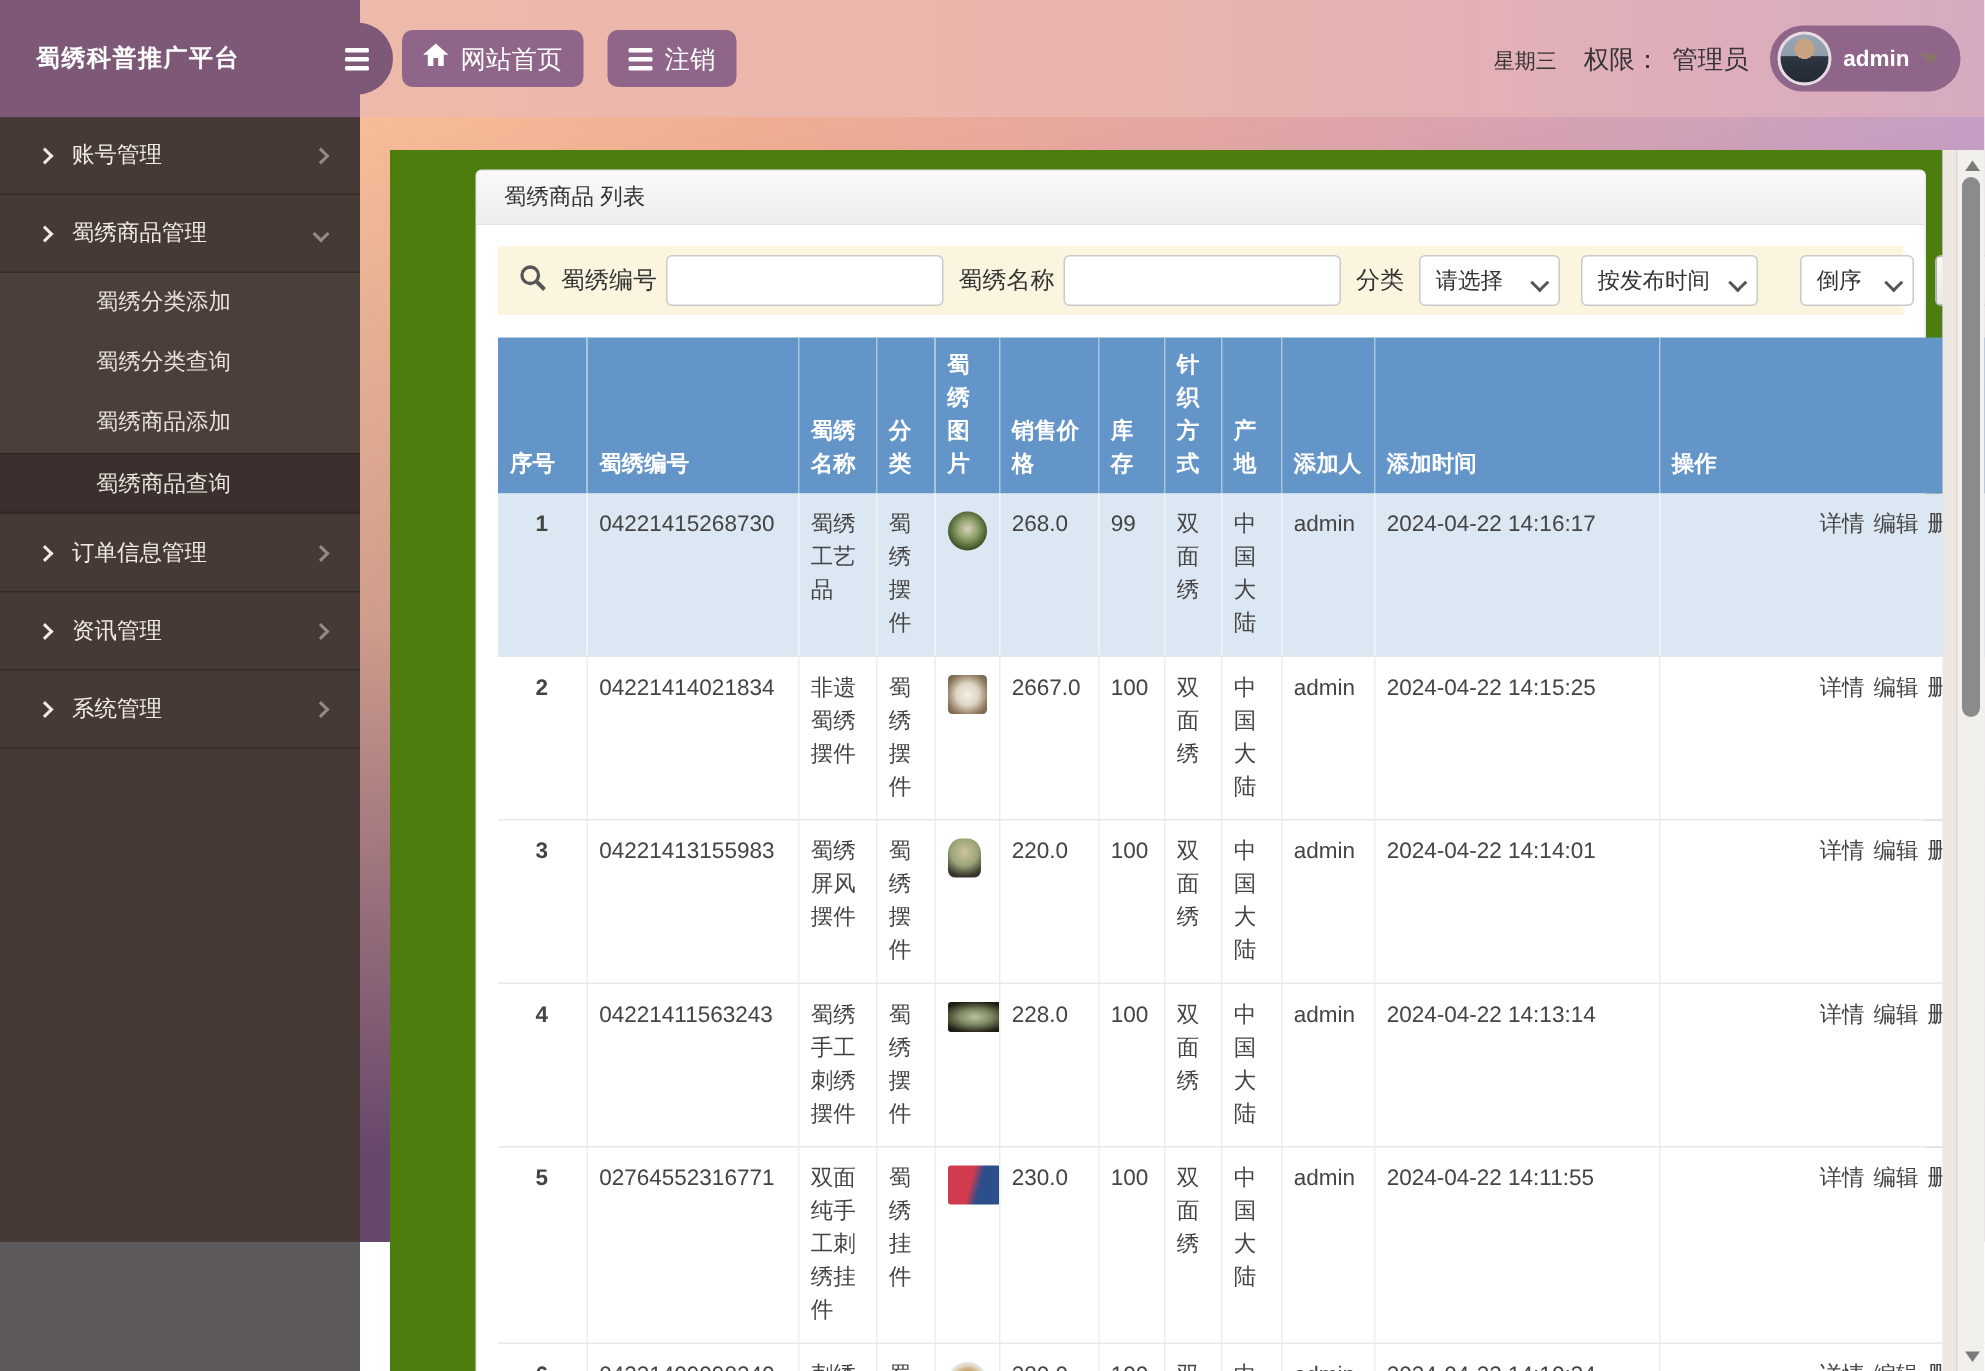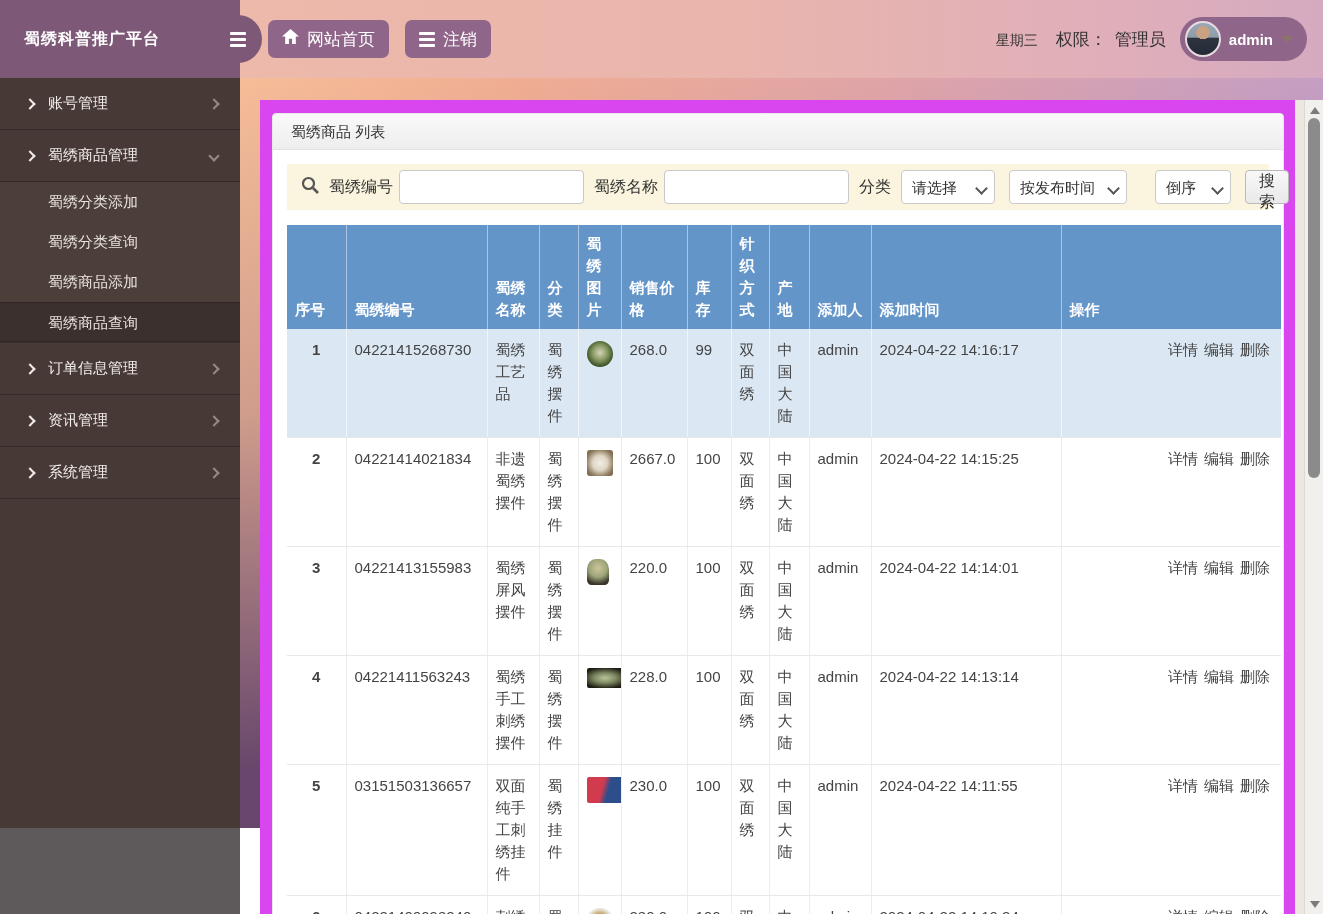--- a/index.html
+++ b/index.html
@@ -44,26 +44,26 @@
     background:#7d5977; display:flex; align-items:center; justify-content:center; cursor:pointer; z-index:7; }
   .sb-menu { background:#473a36; height:750px; }
   .menu-item { height:52px; display:flex; align-items:center; color:#f1ece8; font-size:15px;
     border-bottom:1px solid rgba(0,0,0,0.25); cursor:pointer; position:relative; }
   .mi-label { margin-left:14px;text-align:center; }
   .chev { width:8px; height:8px; border-right:2px solid #f1ece8; border-bottom:2px solid #f1ece8; display:inline-block; }
   .chev.left { transform:rotate(-45deg); margin-left:26px; }
   .chev.right { transform:rotate(-45deg); position:absolute; right:22px; opacity:0.45; }
   .chev.right.down { transform:rotate(45deg); }
   .submenu { background:#4c3f3a; border-bottom:1px solid rgba(0,0,0,0.25); }
-  .sub-item { height:40px; line-height:40px; padding-left:48px; color:#e9e2dd; font-size:15px; cursor:pointer; }
+  .sub-item { height:40px; line-height:40px; padding-left:64px; color:#e9e2dd; font-size:15px; cursor:pointer; }
   .sub-item.active { background:#3b302d; border-top:1px solid rgba(0,0,0,0.2); border-bottom:1px solid rgba(0,0,0,0.2); }
   .sb-footer { position:absolute; left:0; top:828px; width:240px; height:86px; background:#5e5a5b; }
 
   
-  .content { position:absolute; left:260px; top:100px; right:28px; bottom:0; background:#d946ef; z-index:2; }
+  .content { position:absolute; left:260px; top:100px; right:28px; bottom:0; background:#4d7c0f; z-index:2;padding-left:45px; }
   .panel { margin:13px 11px 0 12px; background:#fff; border:1px solid #e7e7e7; border-radius:4px 4px 0 0; }
   .panel-header { height:36px; line-height:35px; padding:0 18px; font-size:15px; color:#333;
     background:linear-gradient(#f9f9f9,#eeeeee); border-bottom:1px solid #e2e2e2; border-radius:4px 4px 0 0; }
   .panel-body { padding:14px; }
 
   
   .filter-bar { background:#fbf5df; height:46px; display:flex; align-items:center; padding:0 10px; margin-bottom:15px; }
   .filter-bar label { font-size:16px; color:#333; margin:0 6px 0 10px; white-space:nowrap; }
   .f-input { width:185px; height:34px; border:1px solid #c9c9c9; border-radius:4px; background:#fff; padding:0 8px; font-size:14px; }
   .sel-wrap { position:relative; display:inline-block; margin-left:4px; }
@@ -304,21 +304,21 @@
               <td>228.0</td>
               <td>100</td>
               <td>双面绣</td>
               <td>中国大陆</td>
               <td>admin</td>
               <td>2024-04-22 14:13:14</td>
               <td class="c-actions"><span>详情</span><span>编辑</span><span>删除</span></td>
             </tr>
             <tr>
               <td class="c-index">5</td>
-              <td class="c-code">03151503136657</td>
+              <td class="c-code">02764552316771</td>
               <td>双面纯手工刺绣挂件</td>
               <td>蜀绣挂件</td>
               <td class="c-img">
                 <div class="thumb rect" style="background: linear-gradient(105deg, rgb(210, 58, 78) 0%, rgb(210, 58, 78) 42%, rgb(44, 79, 140) 58%, rgb(44, 79, 140) 100%);"></div>
               </td>
               <td>230.0</td>
               <td>100</td>
               <td>双面绣</td>
               <td>中国大陆</td>
               <td>admin</td>

